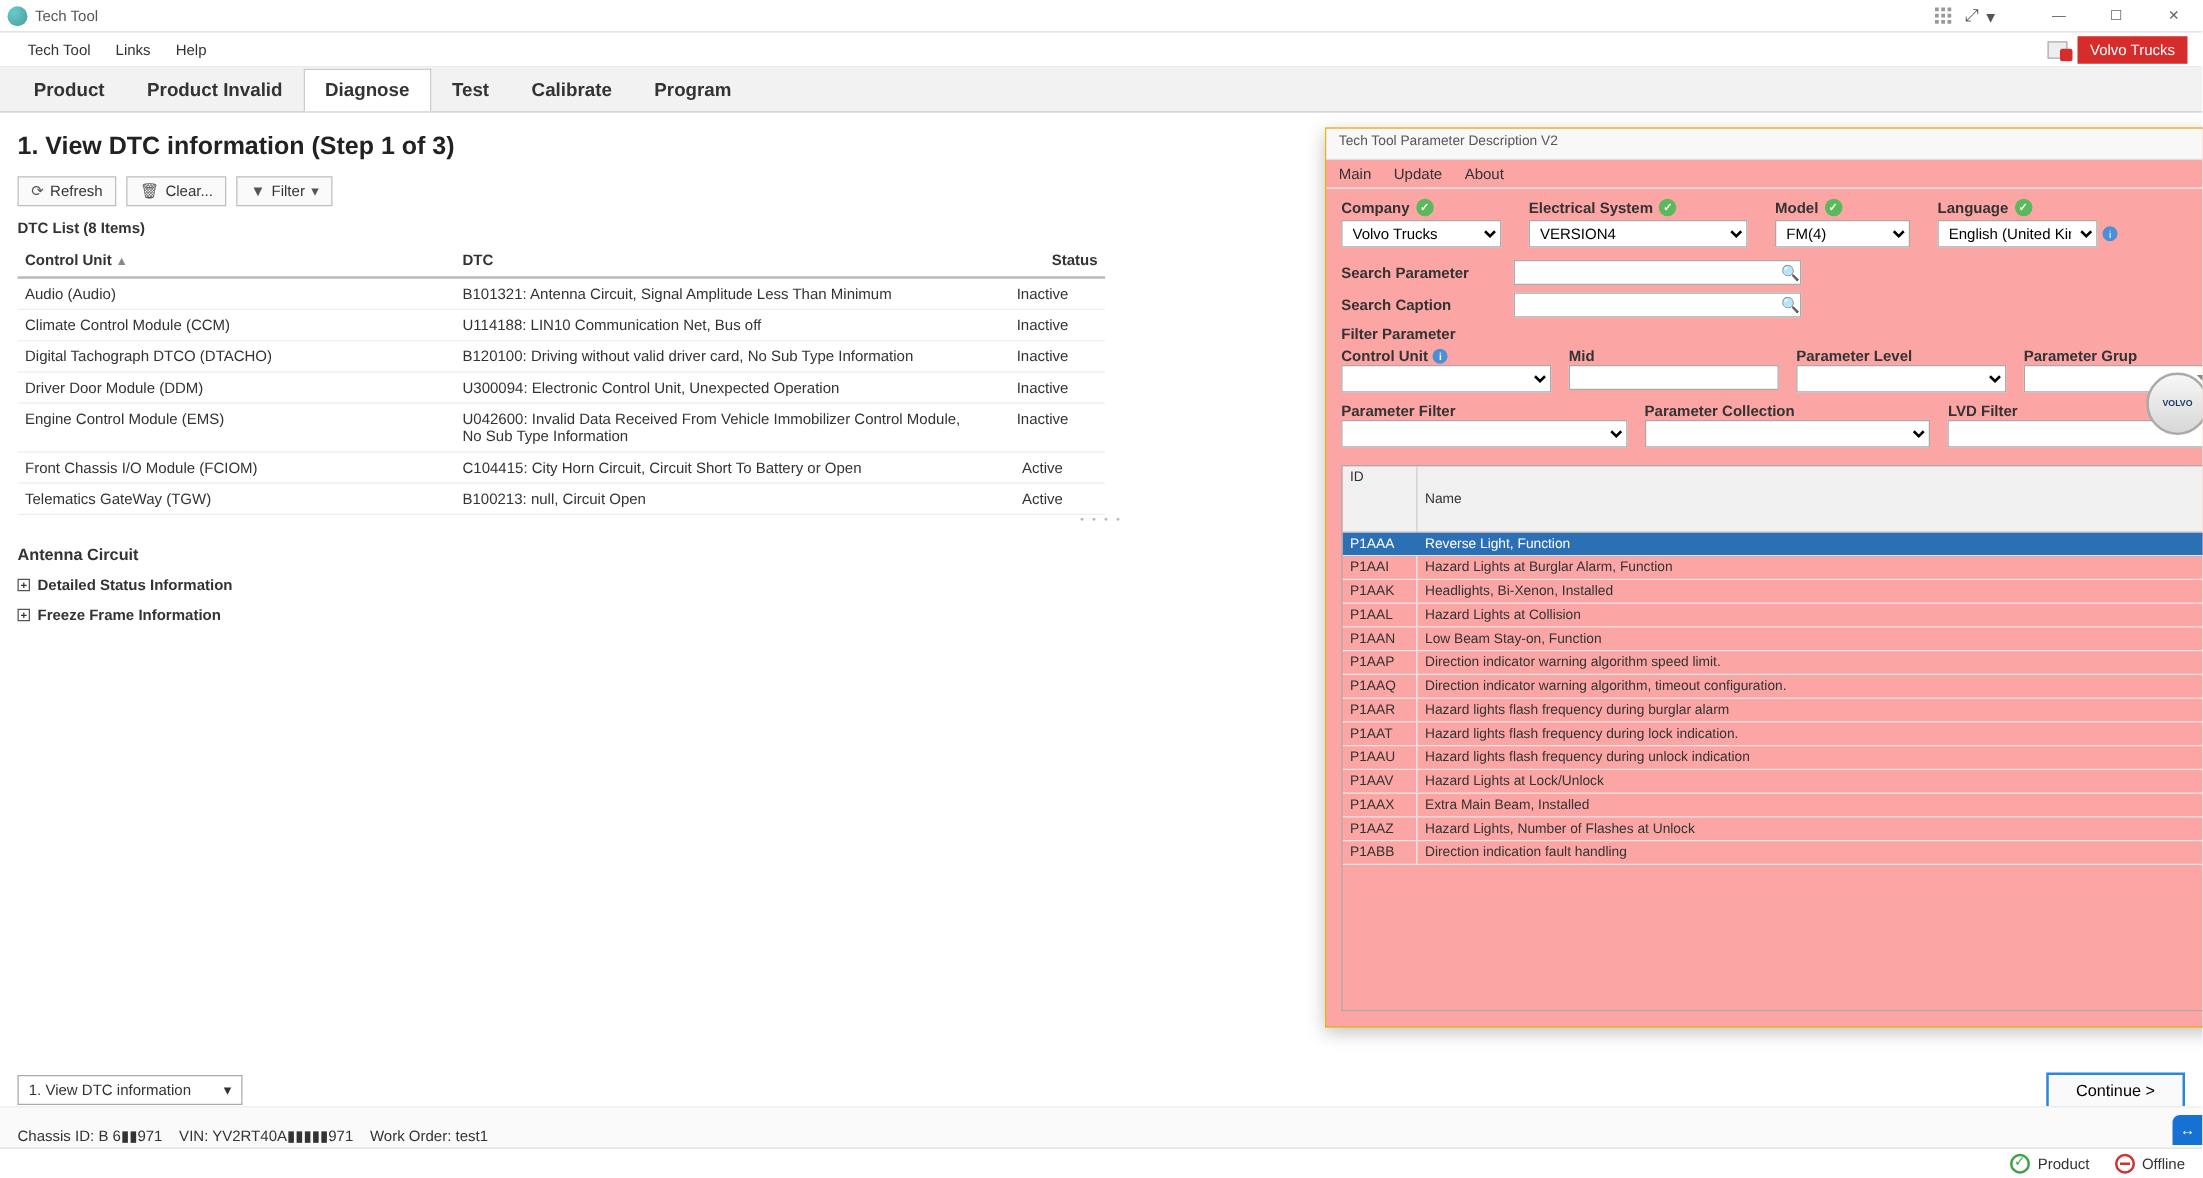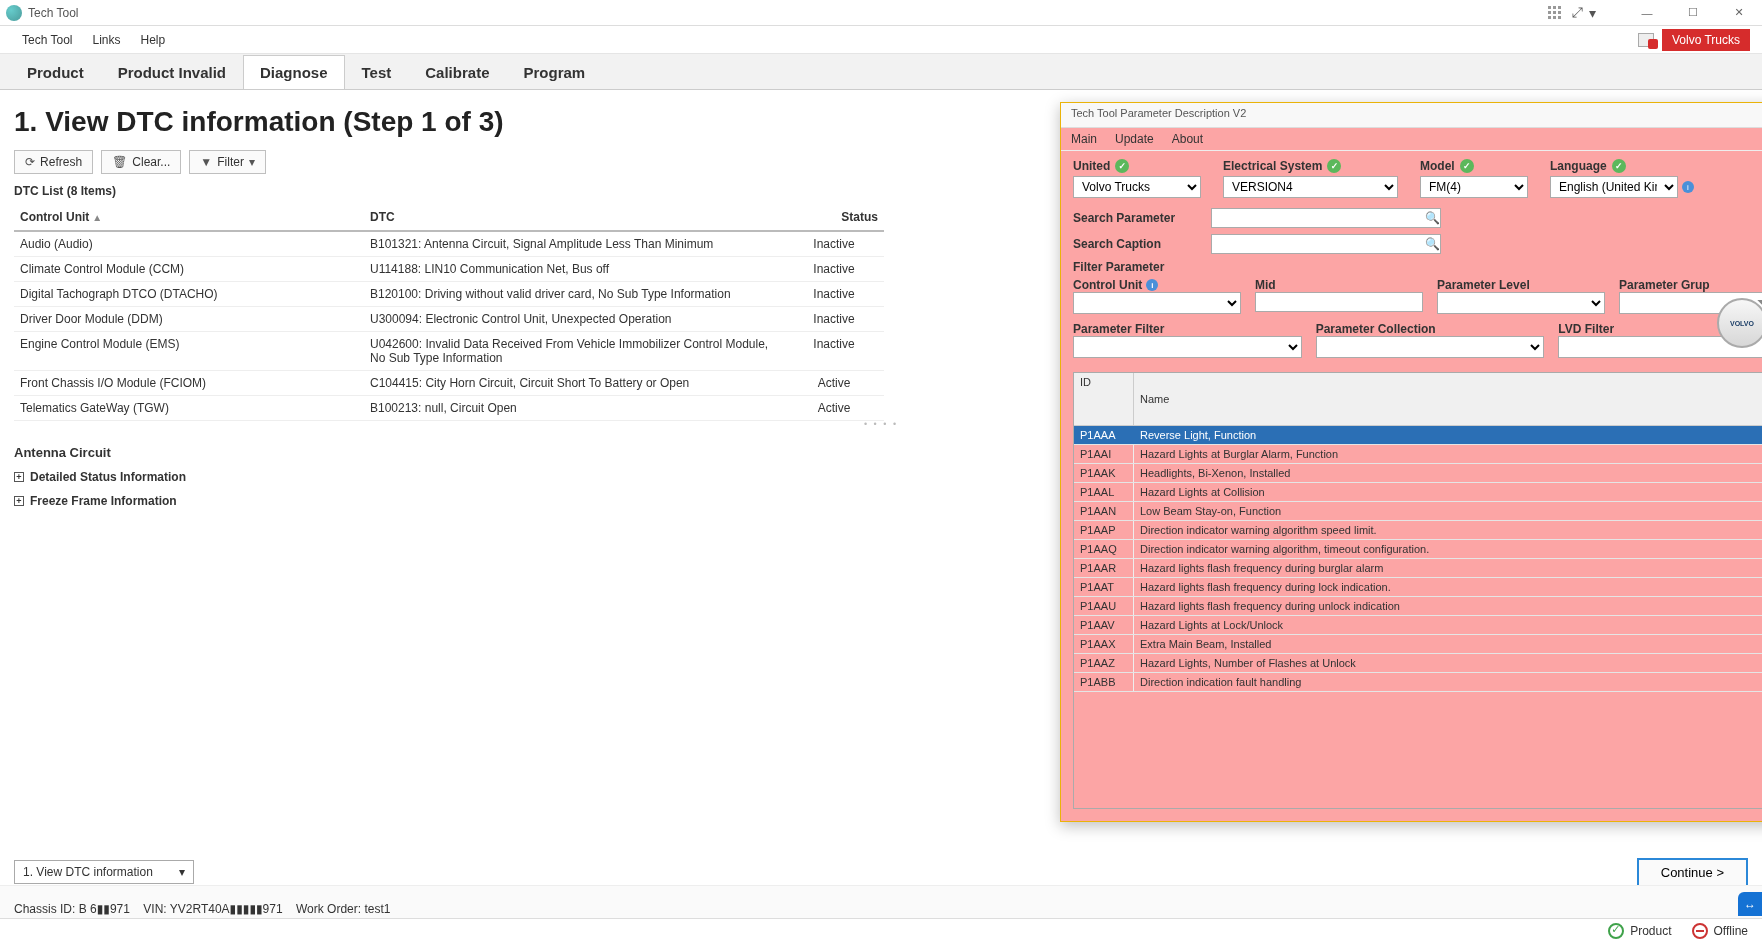--- a/index.html
+++ b/index.html
@@ -25,21 +25,21 @@
 .warn-icon::after{content:""; position:absolute; right:-2px; bottom:-2px; width:10px; height:10px; background:#d62c2c; border-radius:2px;}
 .brand-badge { background:#d62c2c; color:#fff; padding:4px 10px; font-size:12px; }
 
 
 .maintabs { height: 36px; background:#f2f2f2; border-bottom:1px solid #ccc; display:flex; align-items:flex-end; padding:0 10px; }
 .maintabs .tab { padding: 8px 16px; font-size:15px; font-weight:600; color:#333; border:1px solid transparent; border-bottom:none; cursor:pointer;}
 .maintabs .tab.active { background:#fff; border-color:#ccc; }
 
 
 .page { padding: 10px 14px 0 14px; position:relative; height: calc(100% - 26px - 28px - 36px - 34px - 24px); }
-.page-title { font-size:28px; font-weight:700; margin: 6px 0 12px 0; color:#222;}
+.page-title { font-size:20px; font-weight:700; margin: 6px 0 12px 0; color:#222;}
 .toolbar { display:flex; gap:8px; margin-bottom:10px; }
 .tbtn { border:1px solid #bfbfbf; background:#fafafa; padding:4px 10px; font-size:12px; display:flex; align-items:center; gap:5px; cursor:pointer;}
 .tbtn .ic{font-size:12px; color:#555;}
 
 .list-label { font-weight:700; font-size:12px; margin-bottom:6px; }
 .dtc-table { width: 870px; border-collapse:collapse; }
 .dtc-table th { text-align:left; font-weight:700; font-size:12px; padding:6px 6px; border-bottom:2px solid #bbb; }
 .dtc-table th.status{ text-align:right; }
 .dtc-table td { padding:5px 6px; font-size:12px; border-bottom:1px solid #eee; vertical-align:top; }
 .dtc-table td.status{ text-align:center;margin-top:13px; }
@@ -259,21 +259,21 @@
   </div>
   <div class="dlg-menu">
     <span>Main</span>
     <span>Update</span>
     <span>About</span>
   </div>
   <div class="dlg-body">
     <div class="sel-row">
       <div class="sel-col">
         <span class="lbl">
-            <span>United</span>
+            <span>Company</span>
             <span class="green-check">✓</span>
           </span>
         <select style="width:128px;"><option>Volvo Trucks</option></select>
       </div>
       <div class="sel-col">
         <span class="lbl">
             <span>Electrical System</span>
             <span class="green-check">✓</span>
           </span>
         <select style="width:175px;"><option>VERSION4</option></select>

